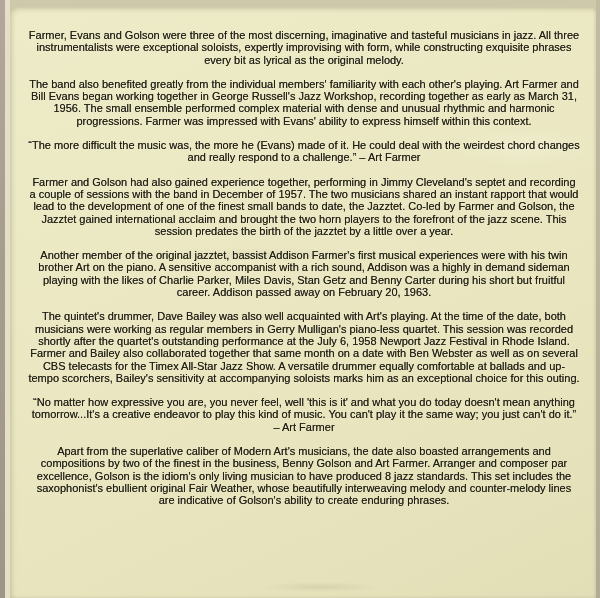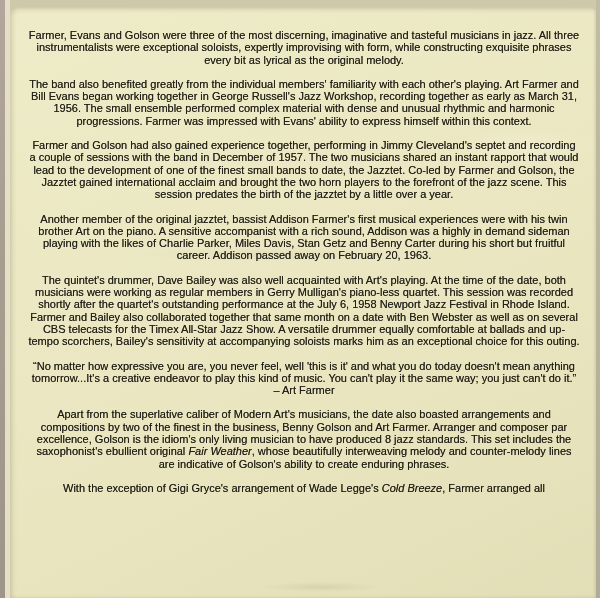--- a/index.html
+++ b/index.html
@@ -72,46 +72,45 @@
     color: #211f17;
     font-size: 11px;
     line-height: 12.3px;
     text-shadow: 0 0 0.5px rgba(33,31,23,0.75);
     text-align: center;
   }
   .text-block p {
     margin: 0 0 12px 0;
   }
   .em {
-    font-style: italic;
   }
 </style>
 </head>
 <body>
 
 <div class="edge-left"></div>
 <div class="edge-left-light"></div>
 <div class="edge-right"></div>
 
 <div class="page">
   <div class="smudge-1"></div>
   <div class="smudge-2"></div>
   <div class="smudge-3"></div>
 
   <div class="text-block">
     <p><span>Farmer, Evans and Golson were three of the most discerning, imaginative and tasteful musicians in jazz. All three instrumentalists were exceptional soloists, expertly improvising with form, while constructing exquisite phrases every bit as lyrical as the original melody.</span></p>
 
     <p><span>The band also benefited greatly from the individual members' familiarity with each other's playing. Art Farmer and Bill Evans began working together in George Russell's Jazz Workshop, recording together as early as March 31, 1956.  The small ensemble performed complex material with dense and unusual rhythmic and harmonic progressions. Farmer was impressed with Evans' ability to express himself within this context.</span></p>
 
+    <p><span>“The more difficult the music was, the more he (Evans) made of it. He could deal with the weirdest chord changes and really respond to a challenge.” – Art Farmer</span></p>
 
     <p><span>Farmer and Golson had also gained experience together, performing in Jimmy Cleveland's septet and recording a couple of sessions with the band in December of 1957. The two musicians shared an instant rapport that would lead to the development of one of the finest small bands to date, the Jazztet. Co-led by Farmer and Golson, the Jazztet gained international acclaim and brought the two horn players to the forefront of the jazz scene. This session predates the birth of the jazztet by a little over a year.</span></p>
 
     <p><span>Another member of the original jazztet, bassist Addison Farmer's first musical experiences were with his twin brother Art on the piano. A sensitive accompanist with a rich sound, Addison was a highly in demand sideman playing with the likes of Charlie Parker, Miles Davis, Stan Getz and Benny Carter during his short but fruitful career. Addison passed away on February 20, 1963.</span></p>
 
     <p><span>The quintet's drummer, Dave Bailey was also well acquainted with Art's playing. At the time of the date, both musicians were working as regular members in Gerry Mulligan's piano-less quartet. This session was recorded shortly after the quartet's outstanding performance at the July 6, 1958 Newport Jazz Festival in Rhode Island. Farmer and Bailey also collaborated together that same month on a date with Ben Webster as well as on several CBS telecasts for the Timex All-Star Jazz Show. A versatile drummer equally comfortable at ballads and up-tempo scorchers, Bailey's sensitivity at accompanying soloists marks him as an exceptional choice for this outing.</span></p>
 
     <p><span>“No matter how expressive you are, you never feel, well 'this is it' and what you do today doesn't mean anything tomorrow...It's a creative endeavor to play this kind of music. You can't play it the same way; you just can't do it.” – Art Farmer</span></p>
 
     <p><span>Apart from the superlative caliber of Modern Art's musicians, the date also boasted arrangements and compositions by two of the finest in the business, Benny Golson and Art Farmer. Arranger and composer par excellence, Golson is the idiom's only living musician to have produced 8 jazz standards. This set includes the saxophonist's ebullient original </span><span class="em">Fair Weather</span><span>, whose beautifully interweaving melody and counter-melody lines are indicative of Golson's ability to create enduring phrases.</span></p>
 
-    <p><span>With the exception of Gigi Gryce's arrangement of Wade Legge's </span><span class="em">Cold Breeze</span><span>, Farmer arranged all</span></p>
   </div>
 </div>
 
 </body></html>

